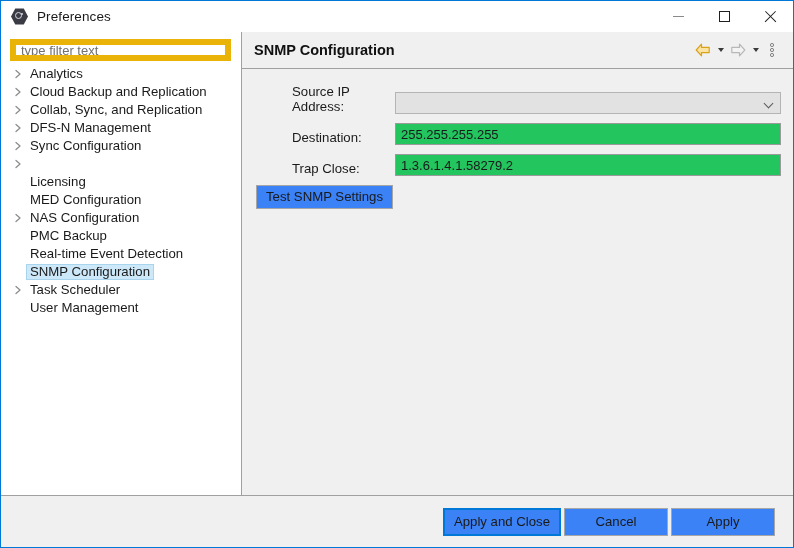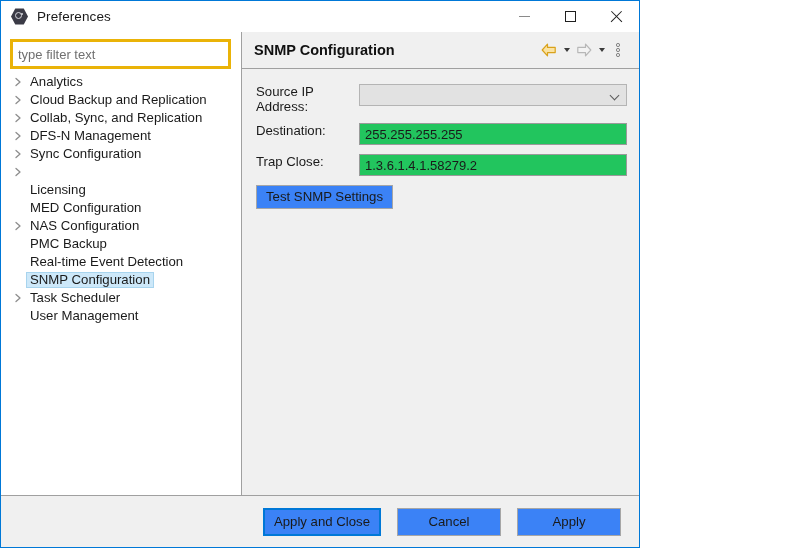--- a/index.html
+++ b/index.html
@@ -11,21 +11,21 @@
     width: 794px;
     height: 548px;
     overflow: hidden;
     font-family: "Liberation Sans", sans-serif;
     -webkit-font-smoothing: antialiased;
   }
 
   .window {
     position: absolute;
     left: 0; top: 0;
-    width: 640px;
+    width: 794px;
     height: 548px;
     box-sizing: border-box;
     border: 1px solid #0078d7;
     background: #f0f0f0;
     display: flex;
     flex-direction: column;
   }
 
   
   .titlebar {
@@ -123,26 +123,26 @@
     flex-direction: column;
     padding-top: 3px;
   }
   .filter-wrap {
     padding: 4px 10px 0 9px;
   }
   .filter-input {
     width: 100%;
     box-sizing: border-box;
     height: 22px;
-    border: 3px solid #eab308;
+    border: 6px solid #eab308;
     background: #ffffff;
     font-family: "Liberation Sans", sans-serif;
     font-size: 13px;
     color: #2b2b2b;
-    padding: 12px 5px;
+    padding: 4px 5px;
     outline: none;
   }
   .filter-input::placeholder { color: #707070; opacity: 1; }
 
   .tree {
     margin-top: 4px;
     flex: 1;
     overflow: hidden;
   }
   .tree-item {
@@ -242,22 +242,23 @@
     display: block;
   }
 
   .main-content {
     flex: 1;
     padding: 15px 12px 0 14px;
     min-height: 0;
   }
   .field-row {
     display: flex;
-    align-items: flex-start;
+    align-items: flex-end;
     margin-bottom: 9px;
+    margin-left: 36px;
   }
   .field-label {
     width: 103px;
     min-width: 103px;
     font-size: 13.2px;
     color: #1a1a1a;
   }
   .combo {
     flex: 1;
     height: 22px;
@@ -308,21 +309,21 @@
   
   .footer {
     height: 52px;
     min-height: 52px;
     background: #f0f0f0;
     border-top: 1px solid #a0a0a0;
     display: flex;
     align-items: center;
     justify-content: flex-end;
     padding-right: 18px;
-    gap: 16px;
+    gap: 3px;
     box-sizing: border-box;
   }
   .footer .btn {
     min-width: 104px;
     text-align: center;
     padding: 5px 10px 6px 10px;
   }
   .btn.default {
     border: 2px solid #0078d7;
     padding: 4px 9px 5px 9px;

